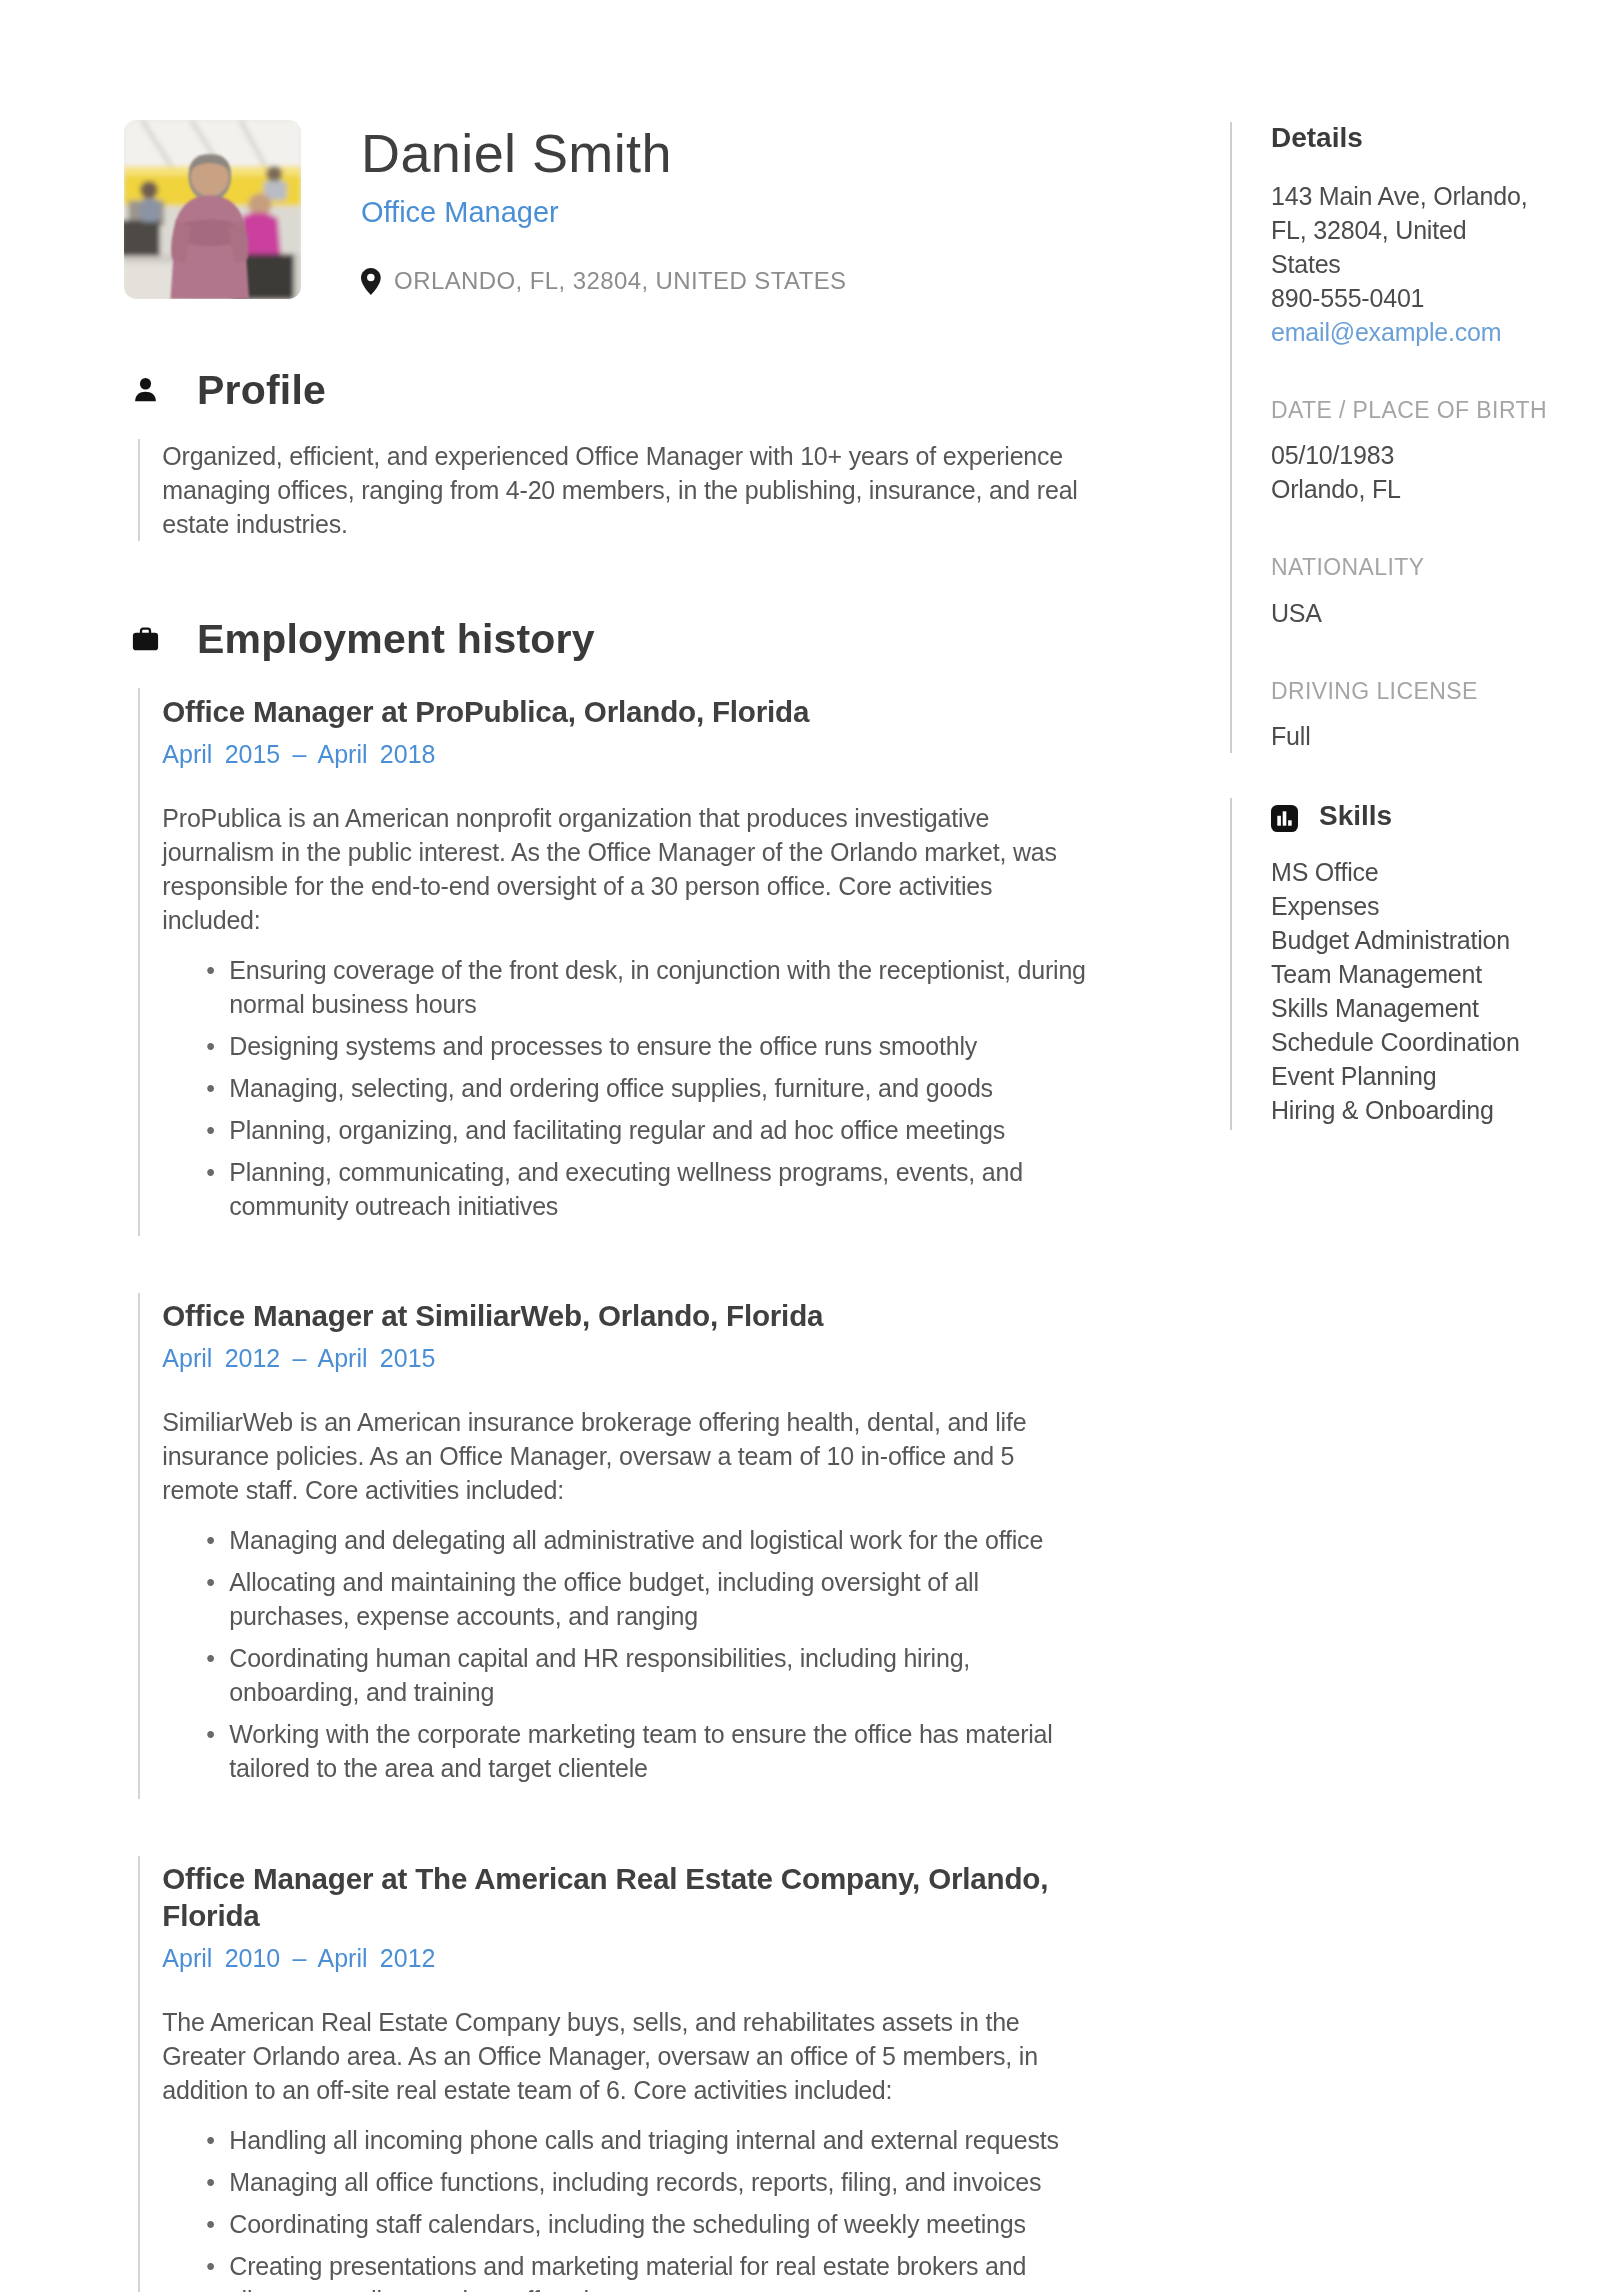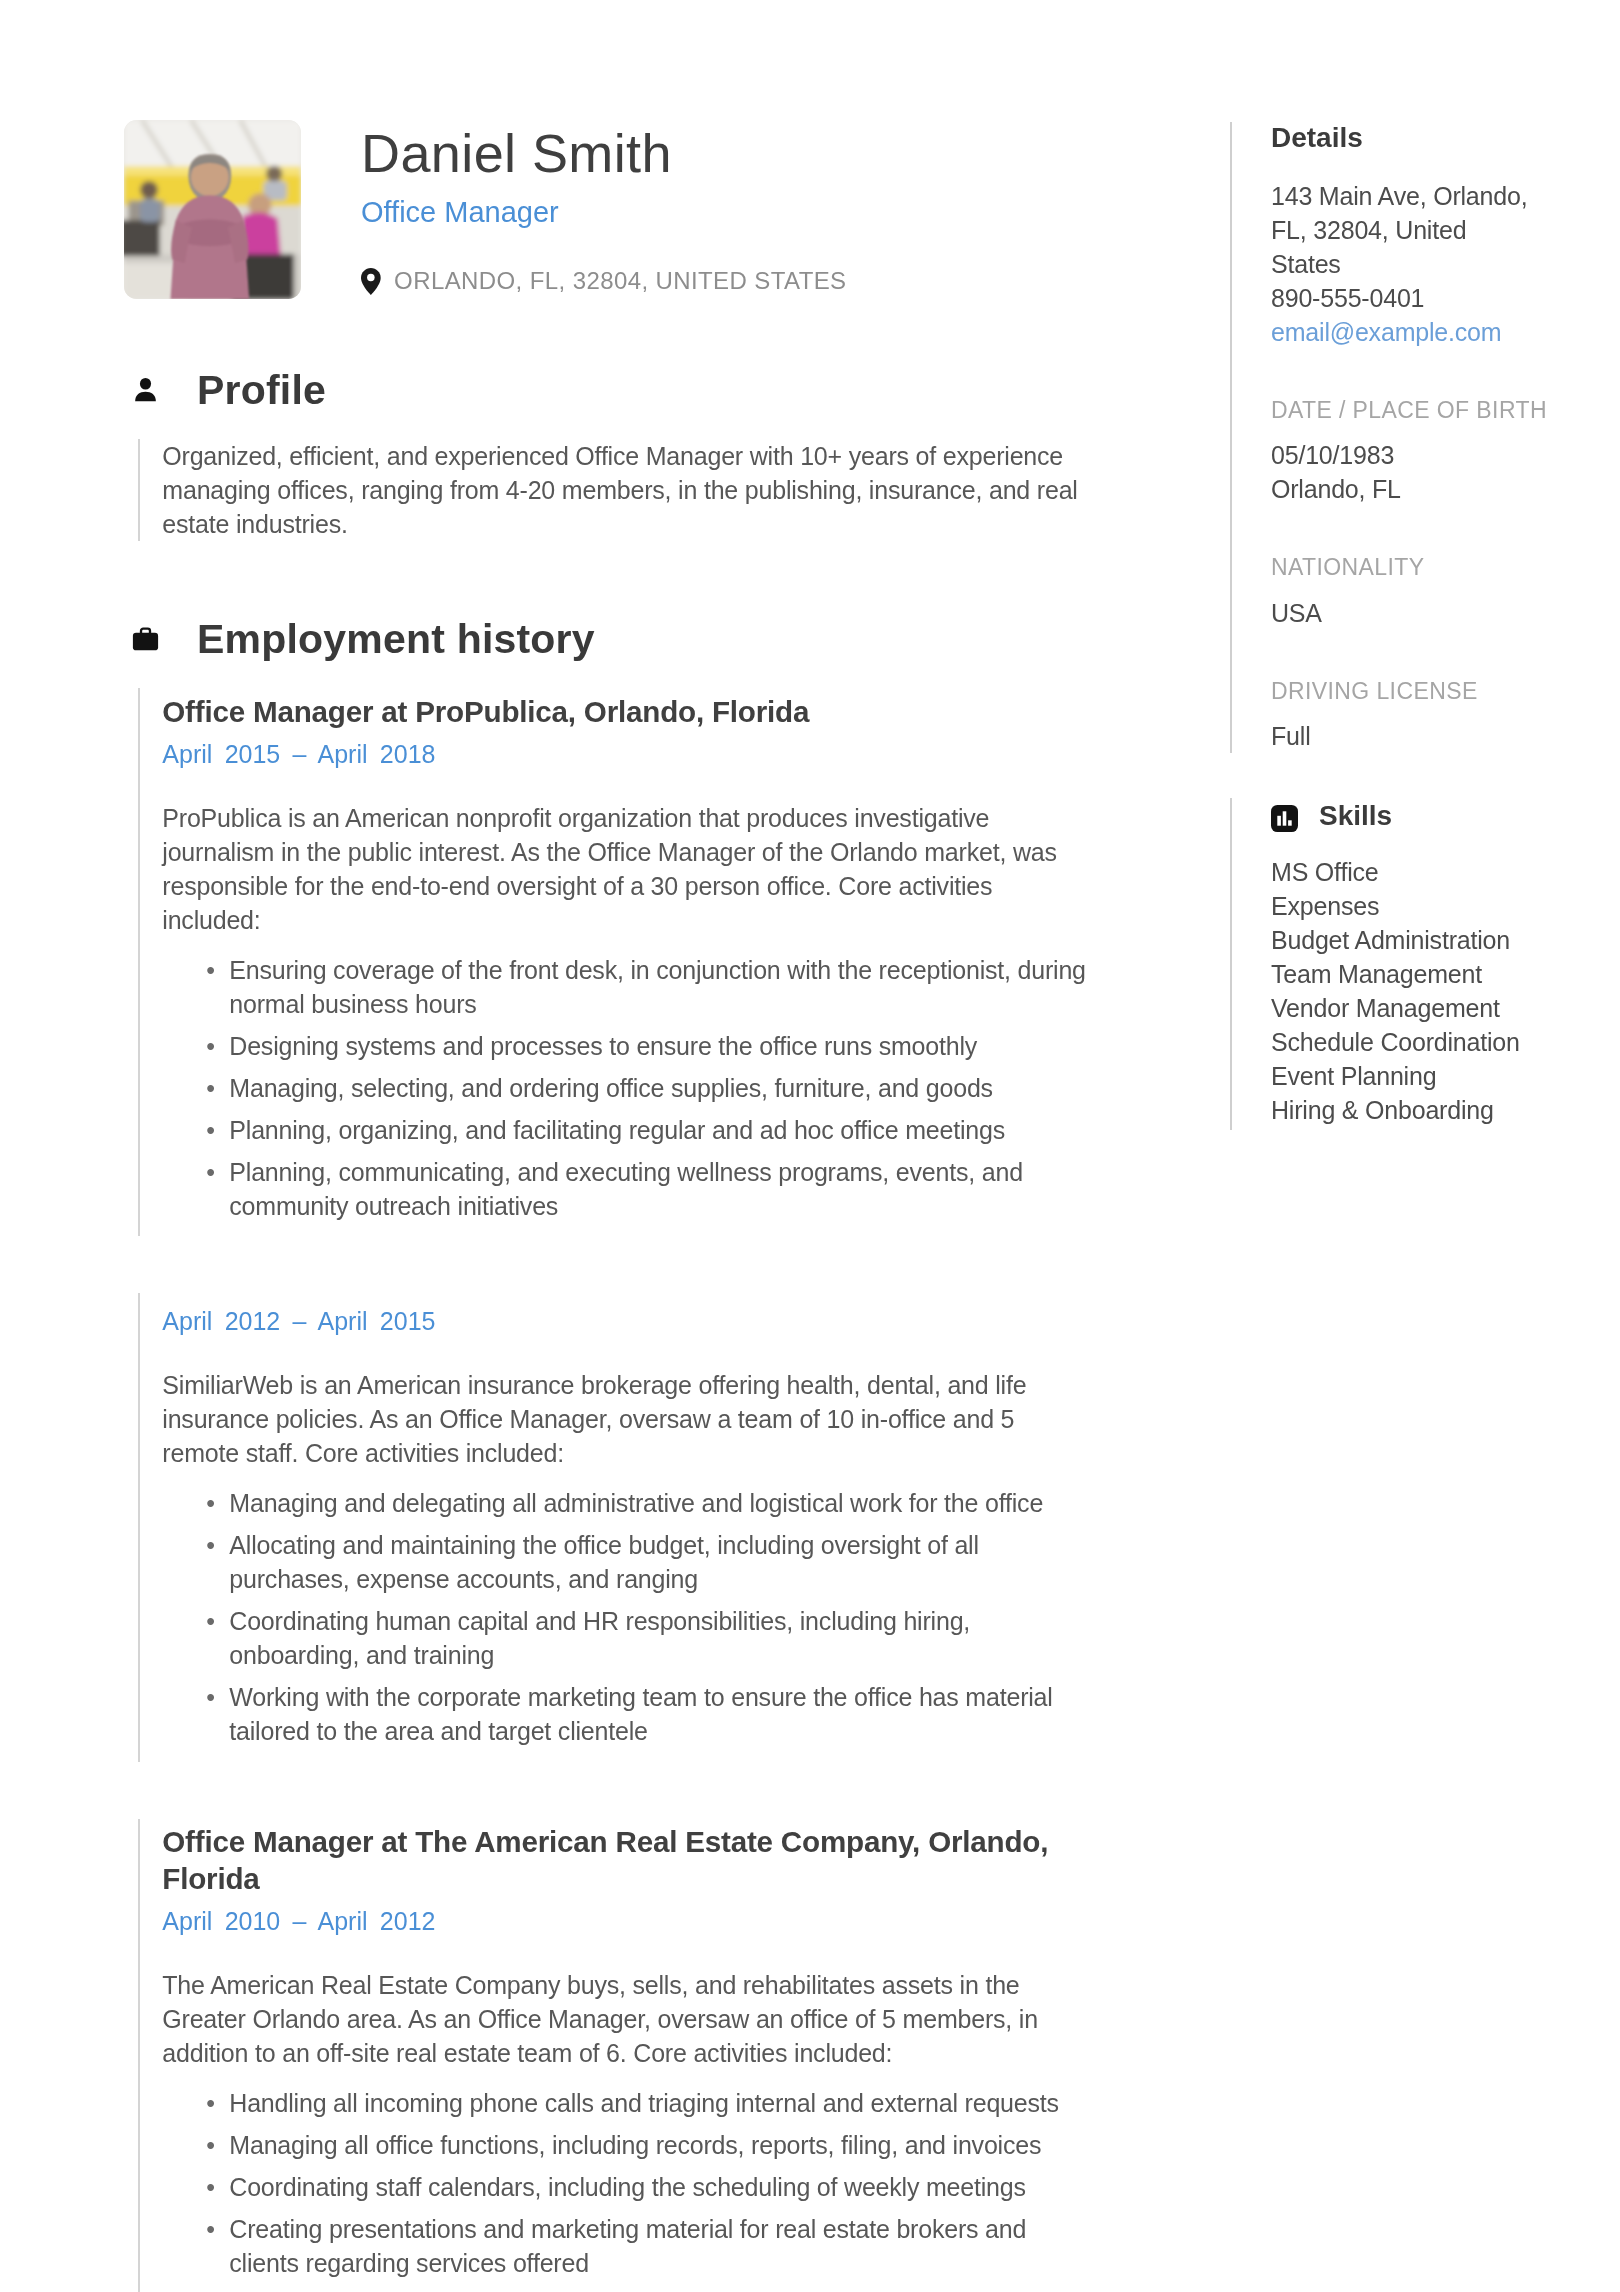--- a/index.html
+++ b/index.html
@@ -147,20 +147,21 @@
       <ul class="bullets">
         <li>Ensuring coverage of the front desk, in conjunction with the receptionist, during normal business hours</li>
         <li>Designing systems and processes to ensure the office runs smoothly</li>
         <li>Managing, selecting, and ordering office supplies, furniture, and goods</li>
         <li>Planning, organizing, and facilitating regular and ad hoc office meetings</li>
         <li>Planning, communicating, and executing wellness programs, events, and community outreach initiatives</li>
       </ul>
     </div>
 
     <div class="entry job">
+      <div class="job-title">Office Manager at SimiliarWeb, Orlando, Florida</div>
       <div class="job-dates">April 2012 – April 2015</div>
       <p class="body-text job-summary">SimiliarWeb is an American insurance brokerage offering health, dental, and life insurance policies. As an Office Manager, oversaw a team of 10 in-office and 5 remote staff. Core activities included:</p>
       <ul class="bullets">
         <li>Managing and delegating all administrative and logistical work for the office</li>
         <li>Allocating and maintaining the office budget, including oversight of all purchases, expense accounts, and ranging</li>
         <li>Coordinating human capital and HR responsibilities, including hiring, onboarding, and training</li>
         <li>Working with the corporate marketing team to ensure the office has material tailored to the area and target clientele</li>
       </ul>
     </div>
 
@@ -215,20 +216,20 @@
         <rect x="13" y="7" width="4" height="16" fill="#ffffff"></rect>
         <rect x="19" y="17" width="4" height="6" fill="#ffffff"></rect>
       </svg>
       <span class="sb-heading">Skills</span>
     </div>
     <ul class="skill-list">
       <li>MS Office</li>
       <li>Expenses</li>
       <li>Budget Administration</li>
       <li>Team Management</li>
-      <li>Vendor Management</li>
+      <li>Skills Management</li>
       <li>Schedule Coordination</li>
       <li>Event Planning</li>
       <li>Hiring &amp; Onboarding</li>
     </ul>
   </div>
 </div>
 
 
 </body></html>

